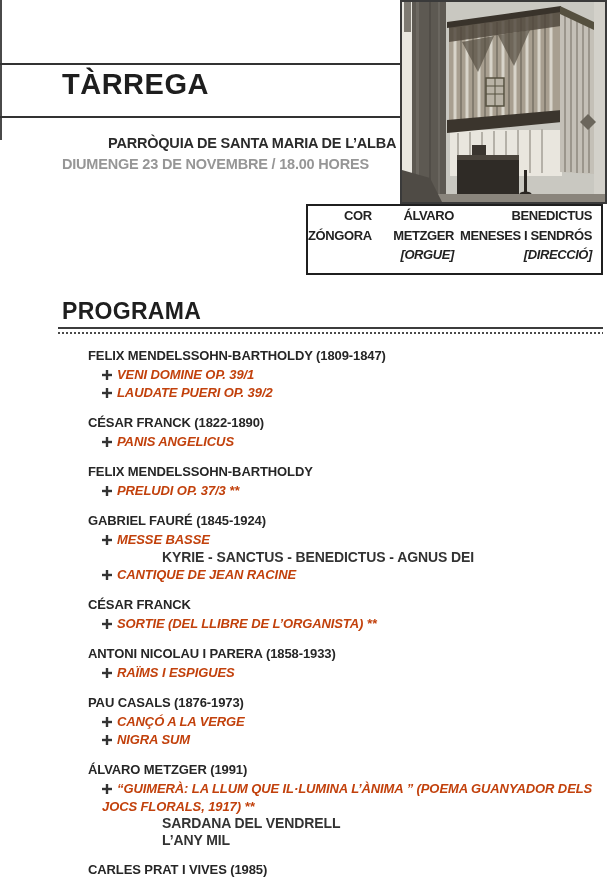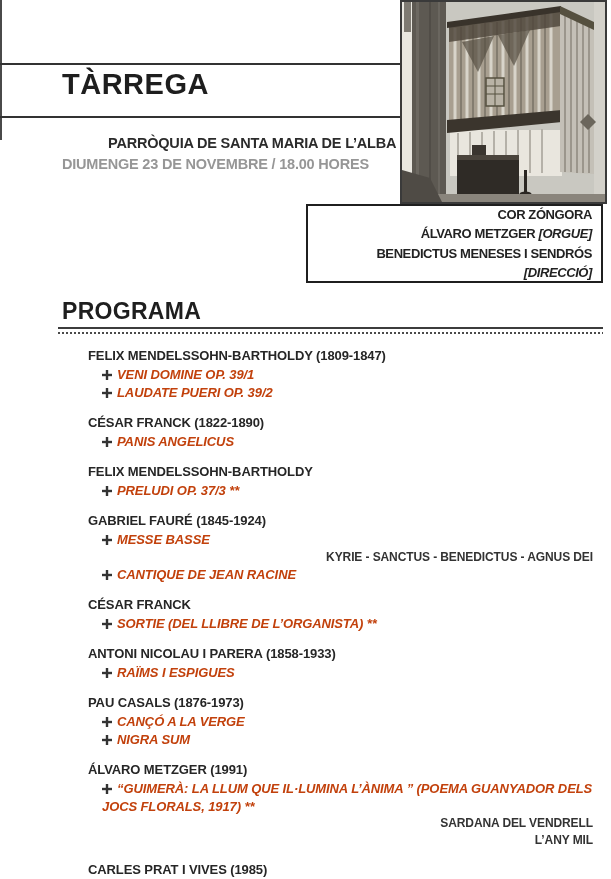--- a/index.html
+++ b/index.html
@@ -27,41 +27,41 @@
     letter-spacing:-.2px;color:#969696;
   }
   
   .photo{
     position:absolute;left:400px;top:0;width:203px;height:200px;
     border:2px solid #3a3a3a;box-sizing:content-box;background:#cdccc6;
   }
   .photo svg{display:block;}
   
   .performers{
-    position:absolute;left:306px;top:204px;width:297px;height:79px;
+    position:absolute;left:306px;top:204px;width:297px;height:71px;
     border:2px solid #1f1f1f;box-sizing:border-box;background:#fff;
-    display:flex;flex-direction:column;justify-content:center;
+    display:flex;flex-direction:row;justify-content:center;
     text-align:right;padding-right:9px;
     font-size:13px;font-weight:bold;line-height:1.5;letter-spacing:-.4px;color:#222;
   }
   .performers .role{font-style:italic;}
   
   .program{position:absolute;left:0;top:299px;width:611px;}
   .program-heading{margin:0 0 0 62px;font-size:23px;font-weight:bold;letter-spacing:.3px;color:#1e1e1e;line-height:1.1;}
   .rule-solid{margin:3px 0 0 58px;width:545px;height:2px;background:#3c3c3c;}
   .rule-dotted{
     margin:3px 0 0 58px;width:545px;height:2px;
     background:repeating-linear-gradient(90deg,#4a4a4a 0 2px,transparent 2px 4px);
   }
   .blocks{margin-top:13px;}
   .block{margin:0 0 12px 88px;max-width:505px;}
   .composer{font-size:13px;font-weight:bold;color:#262626;line-height:17px;margin-bottom:2px;letter-spacing:-.1px;}
   .piece{margin-left:14px;font-size:13px;font-weight:bold;font-style:italic;color:#c2410c;line-height:17px;letter-spacing:-.1px;}
   .piece .cross{display:inline-block;vertical-align:-1px;margin-right:5px;}
-  .subline{margin-left:74px;font-size:12px;font-weight:bold;font-style:normal;color:#333;line-height:17px;letter-spacing:-.1px;text-align:right;}
+  .subline{margin-left:74px;font-size:14px;font-weight:bold;font-style:normal;color:#333;line-height:17px;letter-spacing:-.1px;}
 </style>
 </head>
 <body>
 
 <div class="edge-line"></div>
 <div class="rule top"></div>
 <div class="rule mid"></div>
 
 <div class="city">TÀRREGA</div>
 <div class="venue">PARRÒQUIA DE SANTA MARIA DE L’ALBA</div>

